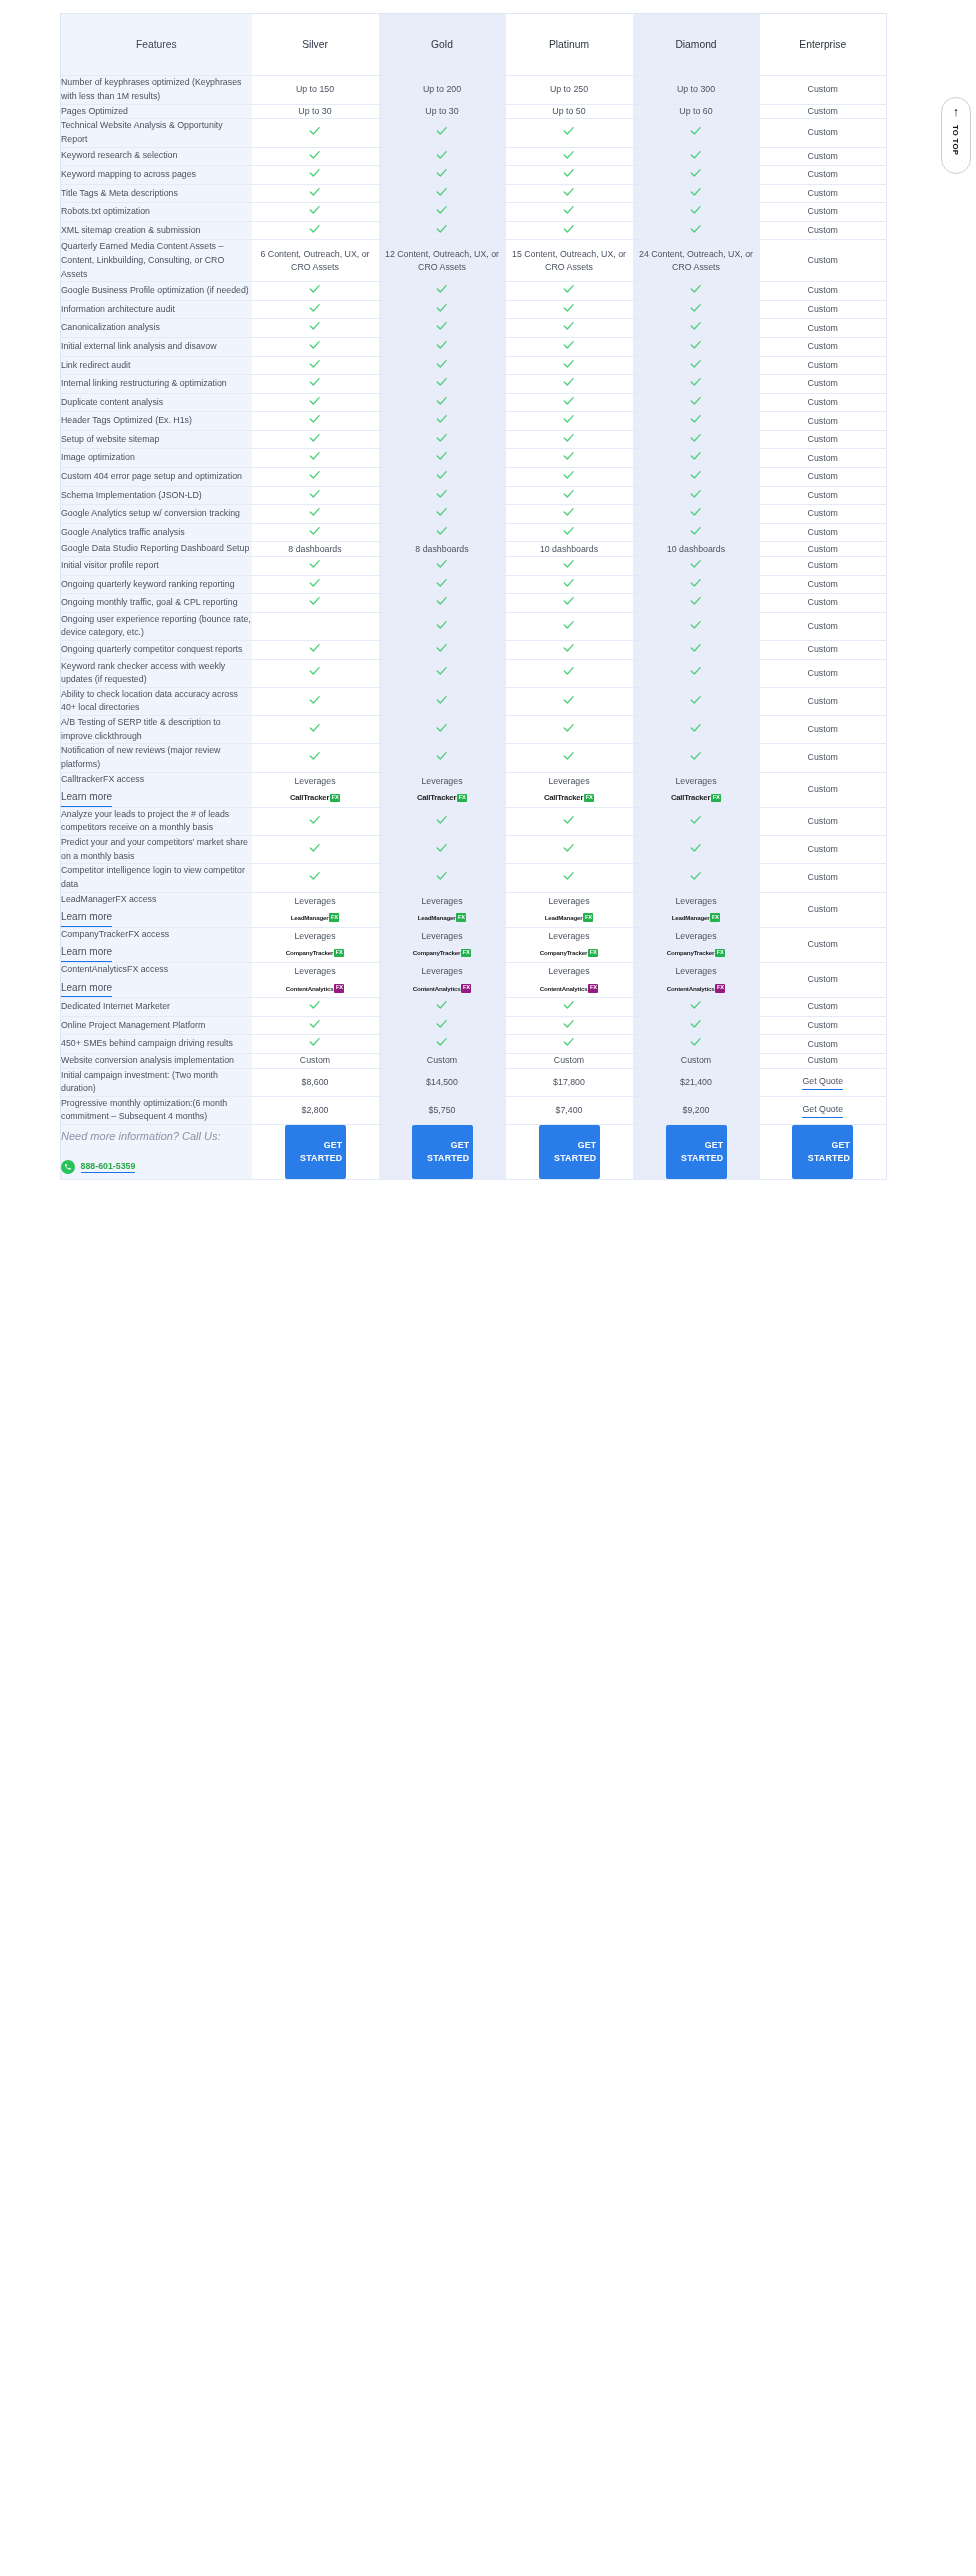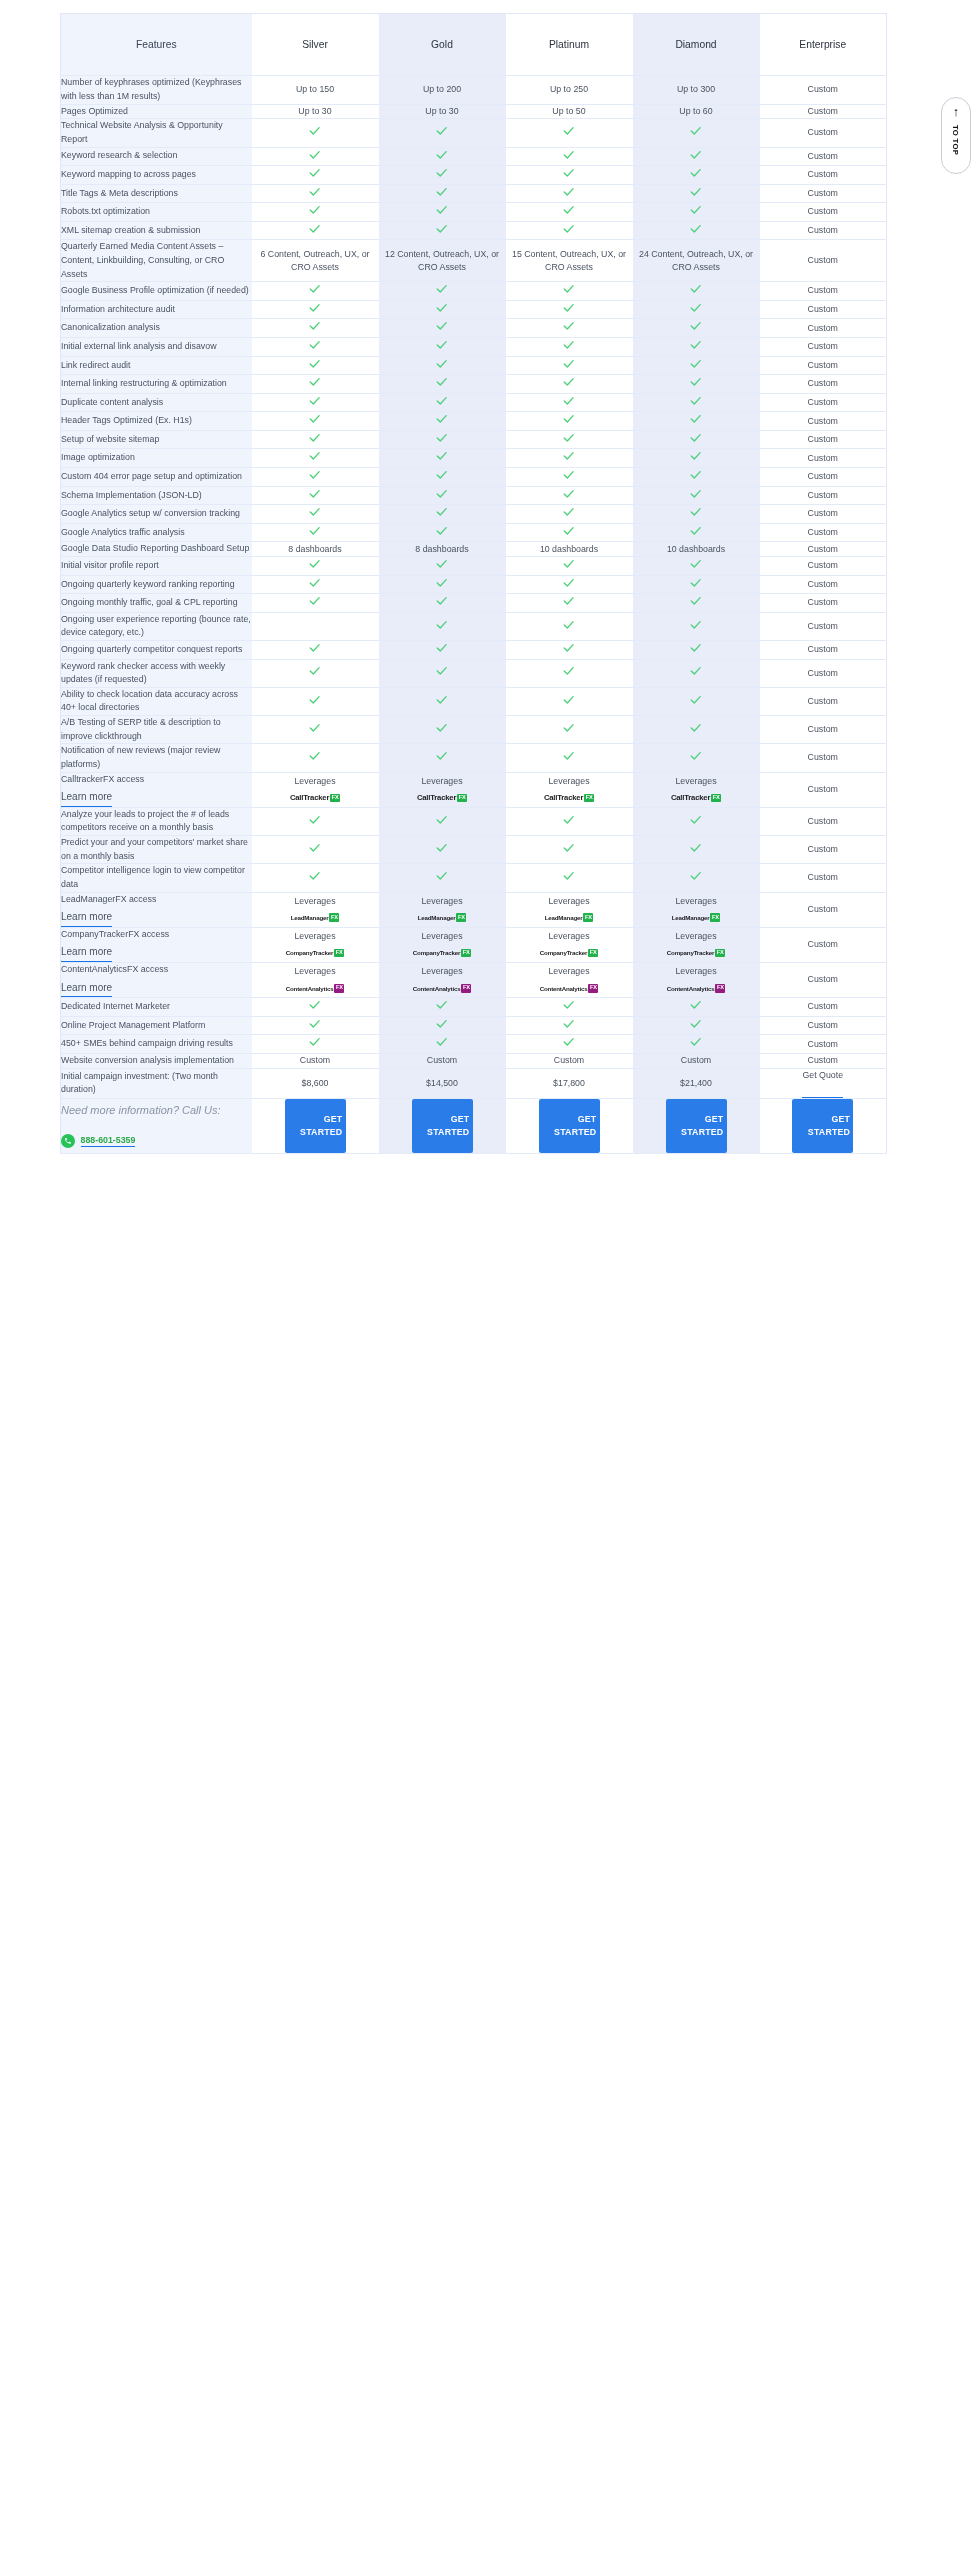--- a/index.html
+++ b/index.html
@@ -64,21 +64,21 @@
     text-decoration: none;
     border-bottom: 1.5px solid #1a73e8;
     padding-bottom: 1px;
     font-size: 10px;
   }
   .get-quote {
     display: inline-block;
     color: #4a5260;
     text-decoration: none;
     border-bottom: 1.5px solid #1a73e8;
-    padding-bottom: 15px;
+    padding-bottom: 1px;
     font-size: 8.8px;
   }
   .lev-label { display:block; font-size:8.8px; color:#4a5260; margin-bottom:3.1px; }
   .brandlogo {
     display: inline-flex; align-items: center; justify-content: center;
     font-weight: 700; letter-spacing: -0.2px; color: #1d1d1f;
     white-space: nowrap;
   }
   .brandlogo .bname { font-size: 7.7px; }
   .brandlogo .bname.small { font-size: 6.2px; }
@@ -844,20 +844,28 @@
           </tr>
           <tr>
             <td class="col-feature feat"><span>Initial campaign investment: (Two month duration)</span></td>
             <td class="col-odd val">$8,600</td>
             <td class="col-even val">$14,500</td>
             <td class="col-odd val">$17,800</td>
             <td class="col-even val">$21,400</td>
             <td class="col-odd val"><a class="get-quote" href="#">Get Quote</a></td>
           </tr>
           <tr>
+            <td class="col-feature feat"><span>Progressive monthly optimization:(6 month commitment – Subsequent 4 months)</span></td>
+            <td class="col-odd val">$2,800</td>
+            <td class="col-even val">$5,750</td>
+            <td class="col-odd val">$7,400</td>
+            <td class="col-even val">$9,200</td>
+            <td class="col-odd val"><a class="get-quote" href="#">Get Quote</a></td>
+          </tr>
+          <tr>
             <td class="col-feature call-cell">
               <div class="call-label">Need more information? Call Us:</div>
               <div class="call-line">
                 <span class="phone-icon">
                   <svg viewBox="0 0 24 24" width="7.7" height="7.7" fill="#ffffff">
                     <path d="M6.6 10.8c1.4 2.8 3.8 5.1 6.6 6.6l2.2-2.2c.3-.3.7-.4 1-.2 1.1.4 2.4.6 3.6.6.6 0 1 .4 1 1V20c0 .6-.4 1-1 1C10.6 21 3 13.4 3 4c0-.6.4-1 1-1h3.5c.6 0 1 .4 1 1 0 1.3.2 2.5.6 3.6.1.4 0 .8-.2 1.1l-2.3 2.1z"></path>
                   </svg>
                 </span>
                 <a class="phone-num" href="#">888-601-5359</a>
               </div>

